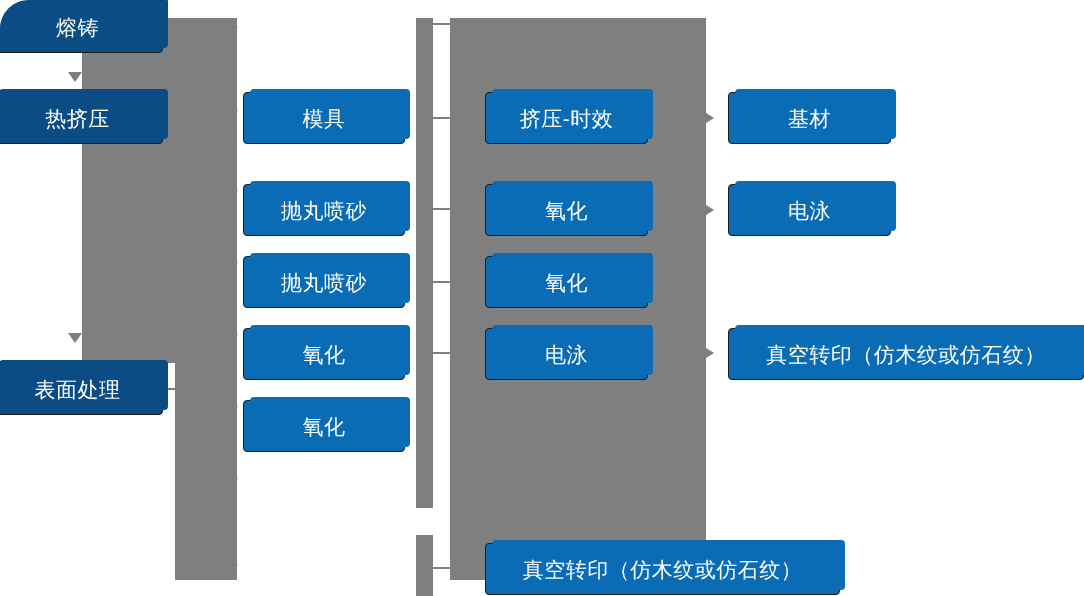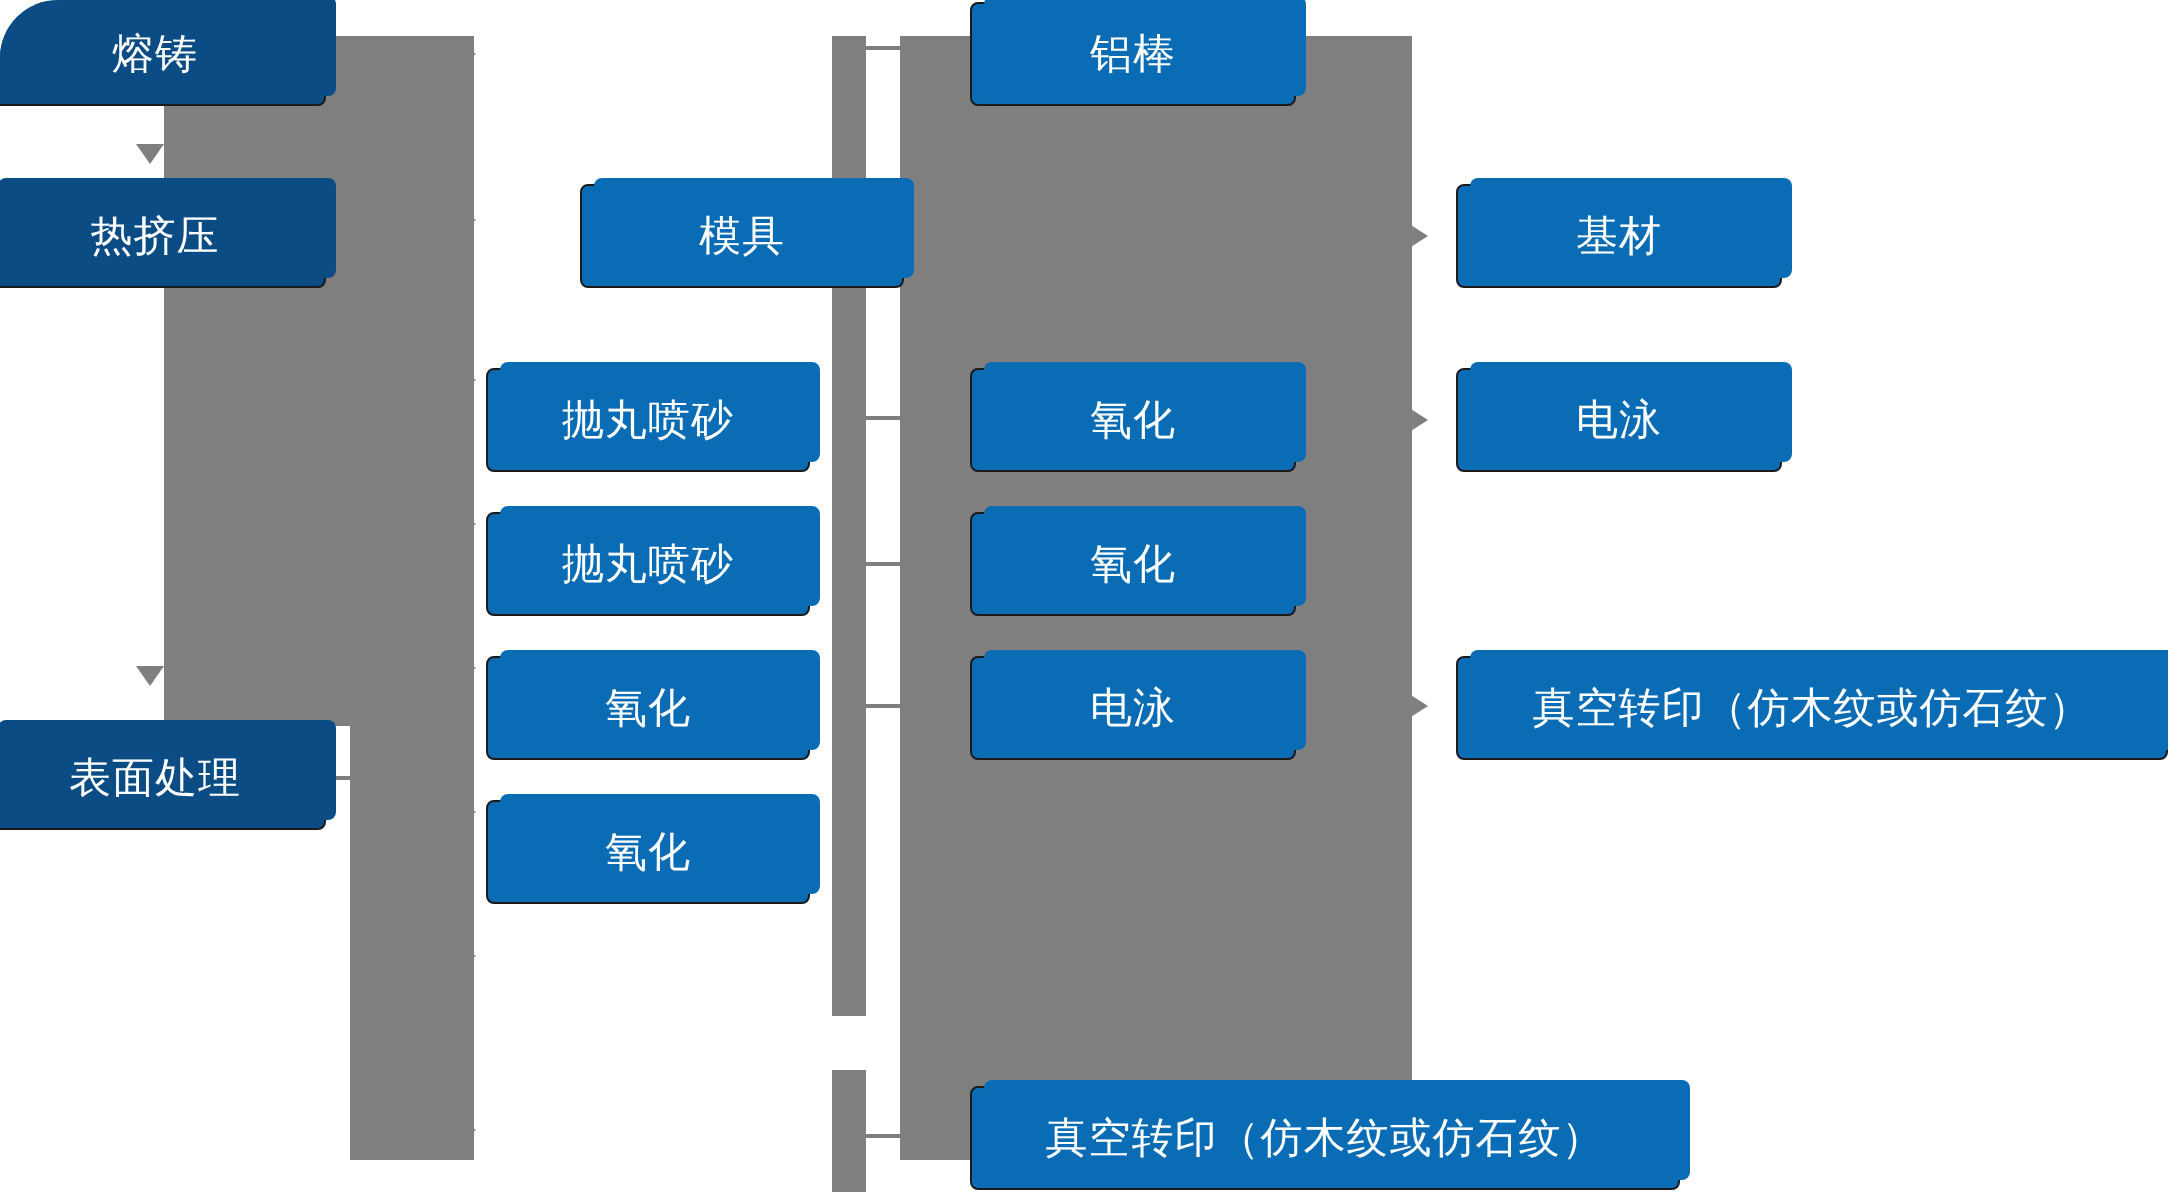--- a/index.html
+++ b/index.html
@@ -101,38 +101,38 @@
   <div class="node dark" style="left:-8px;top:1px;width:171px;height:52px;">
     <span>熔铸</span>
   </div>
   <div class="node dark" style="left:-8px;top:92px;width:171px;height:52px;">
     <span>热挤压</span>
   </div>
   <div class="node dark" style="left:-8px;top:363px;width:171px;height:52px;">
     <span>表面处理</span>
   </div>
 
-  <div class="node mid" style="left:243px;top:92px;width:162px;height:52px;margin-left:47px;">
+  <div class="node mid" style="left:243px;top:92px;width:162px;height:52px;">
     <span>模具</span>
   </div>
   <div class="node mid" style="left:243px;top:184px;width:162px;height:52px;">
     <span>抛丸喷砂</span>
   </div>
   <div class="node mid" style="left:243px;top:256px;width:162px;height:52px;">
     <span>抛丸喷砂</span>
   </div>
   <div class="node mid" style="left:243px;top:328px;width:162px;height:52px;">
     <span>氧化</span>
   </div>
   <div class="node mid" style="left:243px;top:400px;width:162px;height:52px;">
     <span>氧化</span>
   </div>
 
-  <div class="node mid" style="left:485px;top:1px;width:163px;height:52px;">
-    <span>铝棒</span>
+  <div class="node mid" style="left:485px;top:92px;width:163px;height:52px;">
+    <span>挤压-时效</span>
   </div>
   <div class="node mid" style="left:485px;top:184px;width:163px;height:52px;">
     <span>氧化</span>
   </div>
   <div class="node mid" style="left:485px;top:256px;width:163px;height:52px;">
     <span>氧化</span>
   </div>
   <div class="node mid" style="left:485px;top:328px;width:163px;height:52px;">
     <span>电泳</span>
   </div>

